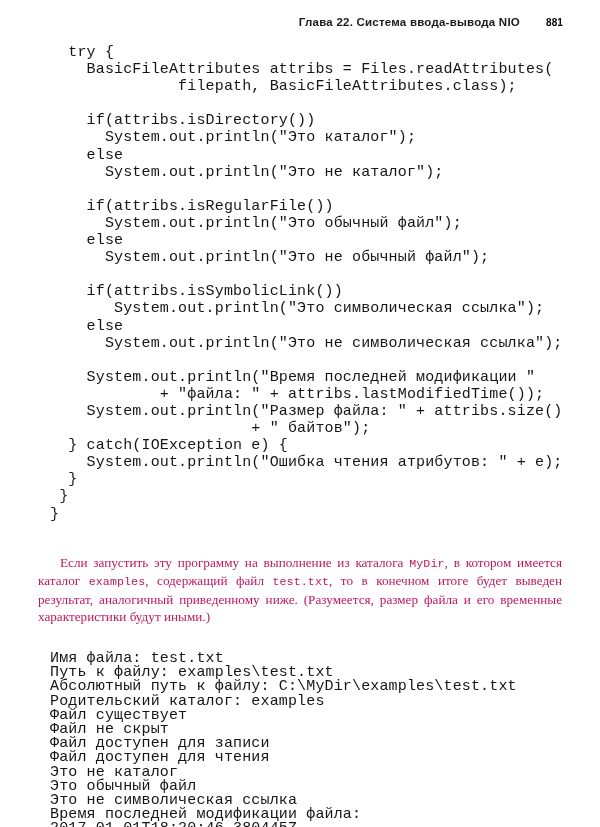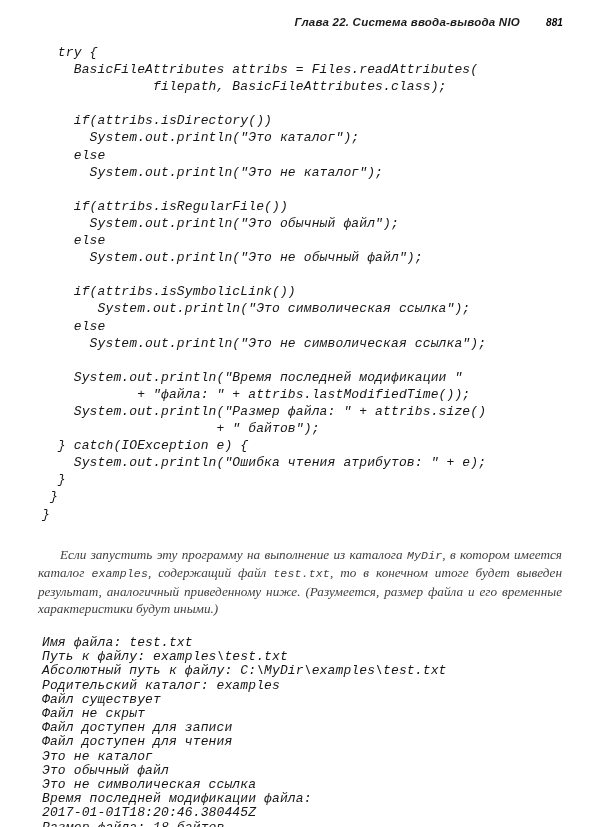--- a/index.html
+++ b/index.html
@@ -16,21 +16,20 @@
     overflow: hidden;
     position: relative;
     -webkit-font-smoothing: antialiased;
   }
 
   .page {
     position: relative;
     width: 600px;
     height: 743px;
     box-sizing: border-box;
-    font-style: italic;
   }
 
   
   .running-head {
     position: absolute;
     left: 0;
     top: 16px;
     width: 600px;
     height: 20px;
     display: flex;
@@ -61,24 +60,24 @@
     position: absolute;
     left: 38px;
     top: 44px;
     width: 524px;
   }
 
   
   .code-block,
   .output-block {
     font-family: "Liberation Mono", "DejaVu Sans Mono", monospace;
-    font-size: 13px;
+    font-size: 15px;
     color: #161616;
     white-space: pre;
-    margin: 4px;
+    margin: 12px;
     letter-spacing: 0.01em;
   }
   .code-block {
     line-height: 17.1px;
     margin-top: 0;
   }
   .code-block .code-line {
     white-space: pre;
     min-height: 17.1px;
   }
@@ -91,21 +90,21 @@
   }
 
   
   .body-par {
     font-family: "Liberation Serif", "DejaVu Serif", serif;
     font-size: 13.2px;
     line-height: 17.6px;
     text-align: justify;
     text-indent: 22px;
     margin: 0;
-    color: #404040;
+    color: #be185d;
     -moz-font-feature-settings: "kern";
     hyphens: manual;
   }
   .body-par .mono {
     font-family: "Liberation Mono", "DejaVu Sans Mono", monospace;
     font-size: 11.6px;
     letter-spacing: 0.01em;
   }
 
   .gap-after-code { height: 19px; }

